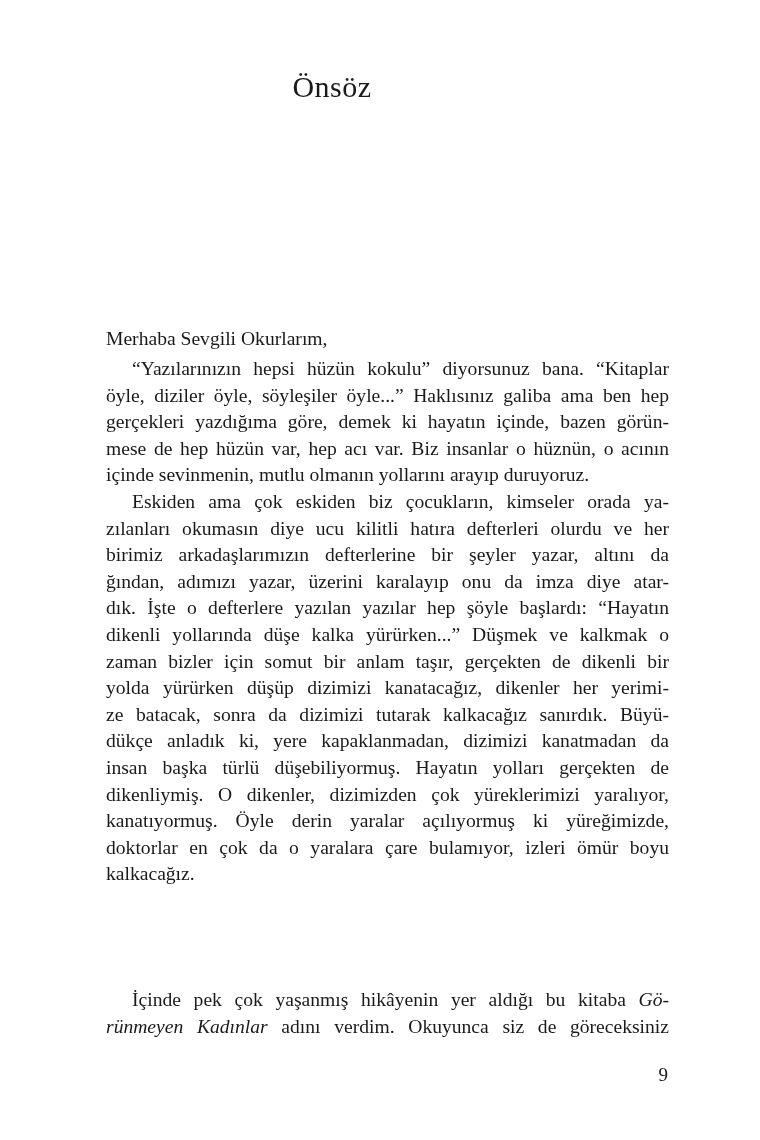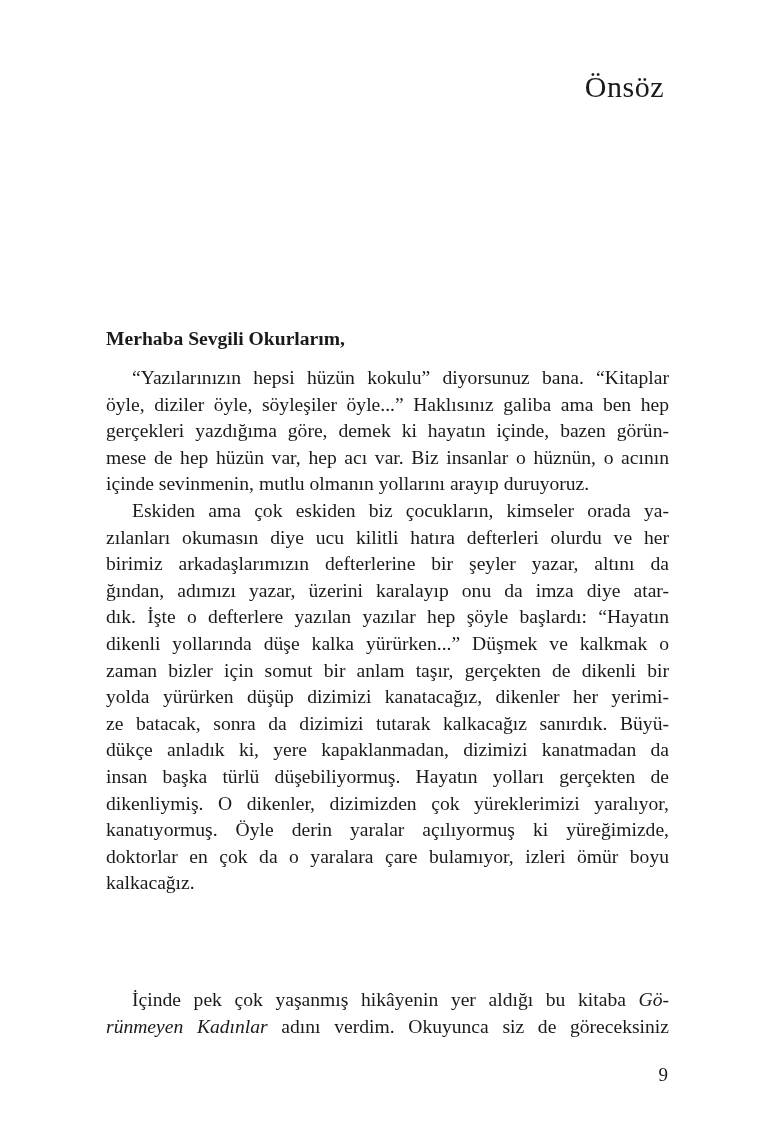--- a/index.html
+++ b/index.html
@@ -13,41 +13,40 @@
       position: relative;
       overflow: hidden;
       font-family: "DejaVu Serif", "Liberation Serif", serif;
       color: #1a1a1a;
     }
     .page-title {
       position: absolute;
       top: 70px;
       left: 0;
       width: 664px;
-      text-align: right;
+      text-align: center;
       font-family: "Liberation Serif", "DejaVu Serif", serif;
       font-size: 30px;
       font-weight: normal;
       letter-spacing: 0.5px;
       margin: 0;
     }
     .text-block {
       position: absolute;
       left: 106px;
       width: 563px;
       font-family: "Liberation Serif", "DejaVu Serif", serif;
       font-size: 19.6px;
       line-height: 26.6px;
     }
     .salutation {
       top: 326px;
-      font-weight: bold;
     }
     .body-text {
-      top: 365px;
+      top: 356px;
     }
     .para {
       margin: 0;
       text-align: justify;
       text-align-last: left;
     }
     .line {
       display: block;
       text-align: justify;
       text-align-last: justify;

